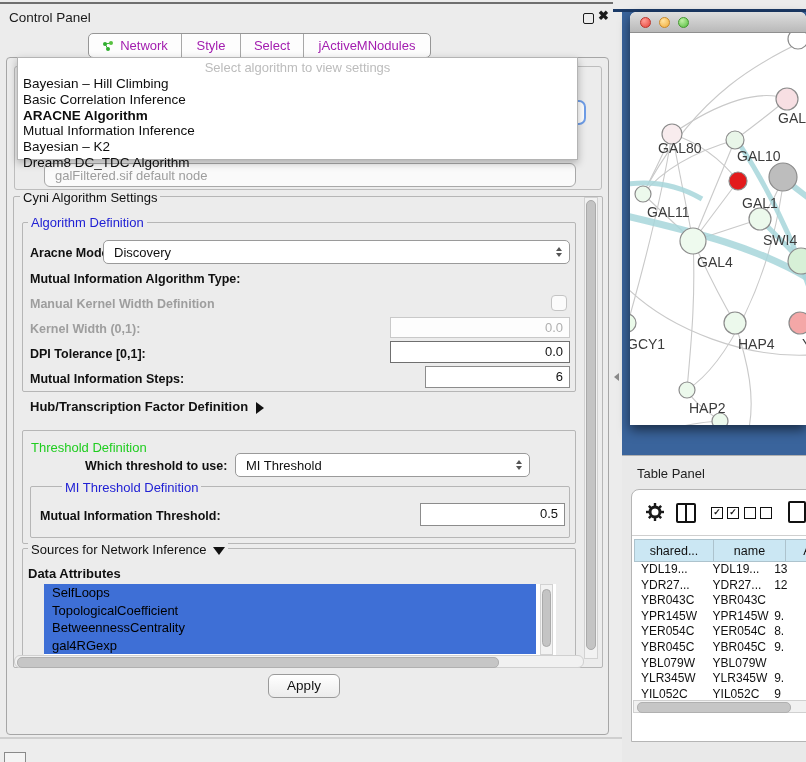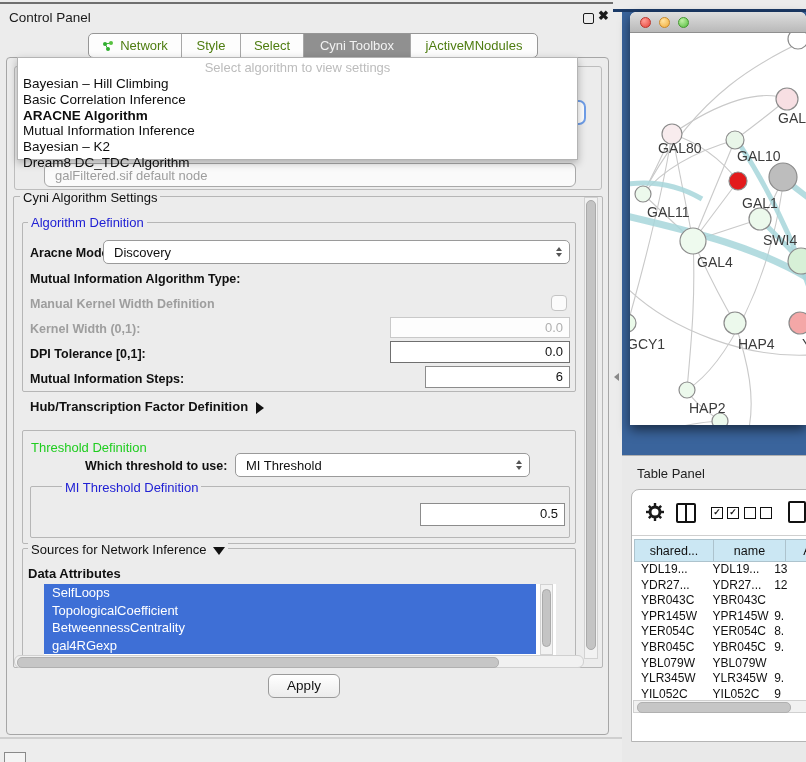--- a/index.html
+++ b/index.html
@@ -7,21 +7,21 @@
        font-family:"Liberation Sans",sans-serif;color:#111;}
   .abs{position:absolute;}
   
   .cp-topline{left:0;top:2px;width:613px;height:2px;background:#6f6f6f;}
   .cp-title{left:9px;top:10px;font-size:13.5px;color:#1a1a1a;}
   .win-sq{left:583px;top:13px;width:9px;height:9px;border:1.7px solid #1a1a1a;border-radius:2px;}
   .win-x{left:598px;top:8px;font-size:13px;font-weight:bold;color:#1a1a1a;}
   .content-box{left:6px;top:57px;width:601px;height:676px;border:1px solid #a6a6a6;border-radius:4px;background:#ececec;}
   
   .seg{display:flex;border:1px solid #969696;border-radius:5px;background:#fdfdfd;overflow:hidden;height:23px;}
-  .seg .tab{display:flex;align-items:center;justify-content:center;font-size:13px;color:#4d7c0f;
+  .seg .tab{display:flex;align-items:center;justify-content:center;font-size:13px;color:#a21caf;
             border-left:1px solid #a8a8a8;white-space:nowrap;}
   .seg .tab:first-child{border-left:none;}
   .seg .tab.sel{background:#909090;color:#f2f2f2;}
   .toptabs{left:88px;top:33px;}
   .bottabs{left:145px;top:706px;}
   .neticon{width:13px;height:12px;margin-right:5px;}
   
   .dropdown{left:17px;top:57px;width:561px;height:103px;background:#ffffff;border:1px solid #b4b4b4;
             box-shadow:0 3px 8px rgba(0,0,0,.28);z-index:30;padding-top:2px;box-sizing:border-box;}
   .dd-prompt{text-align:center;font-size:13px;color:#bcbcbc;height:16px;line-height:15px;}
@@ -47,21 +47,21 @@
          display:flex;align-items:center;box-sizing:border-box;padding-left:10px;}
   .spin{margin-left:auto;margin-right:7px;display:flex;flex-direction:column;gap:2.5px;}
   .spin .up{width:0;height:0;border-left:3.5px solid transparent;border-right:3.5px solid transparent;border-bottom:4.5px solid #555;}
   .spin .dn{width:0;height:0;border-left:3.5px solid transparent;border-right:3.5px solid transparent;border-top:4.5px solid #555;}
   .chk{position:absolute;width:14px;height:14px;border:1px solid #c4c4c4;border-radius:4px;background:#fbfbfb;}
   .tri-r{display:inline-block;width:0;height:0;border-top:6px solid transparent;border-bottom:6px solid transparent;
          border-left:8px solid #111;margin-left:8px;vertical-align:middle;}
   .tri-d{display:inline-block;width:0;height:0;border-left:6px solid transparent;border-right:6px solid transparent;
          border-top:8px solid #111;margin-left:6px;vertical-align:middle;}
   .attr-list{left:44px;top:584px;width:512px;height:71px;overflow:hidden;background:#fff;}
-  .attr-item{background:#3e6fd6;color:#ffffff;font-size:13px;line-height:17.6px;padding-left:8px;width:484px;}
+  .attr-item{background:#3e6fd6;color:#000000;font-size:13px;line-height:17.6px;padding-left:8px;width:484px;}
   .vscroll{position:absolute;background:#f2f2f2;border:1px solid #d2d2d2;box-sizing:border-box;}
   .vthumb{position:absolute;background:#c4c4c4;border:1px solid #aaa;border-radius:5px;box-sizing:border-box;}
   .apply{left:268px;top:674px;width:70px;height:22px;border:1px solid #9a9a9a;border-radius:6px;
          background:linear-gradient(#ffffff,#ececec);font-size:13.5px;text-align:center;line-height:21px;}
   .hubrow{left:30px;top:399px;font-size:13px;font-weight:bold;}
   
   .strip-line{left:0;top:737px;width:806px;height:2px;background:#cfcfcf;}
   .strip{left:0;top:739px;width:806px;height:23px;background:#ededed;}
   .mini-icon{left:4px;top:752px;width:20px;height:12px;border:1.6px solid #8a8a8a;background:#f4f4f4;}
   .desk-top{left:613px;top:0;width:193px;height:9px;background:#ececec;}
@@ -123,23 +123,20 @@
         <circle cx="6" cy="9" r="2" fill="#2fae2f"></circle>
       </svg>
       <span>Network</span>
     </div>
     <div class="tab" style="width:58px;">
       <span>Style</span>
     </div>
     <div class="tab" style="width:62px;">
       <span>Select</span>
     </div>
-    <div class="tab sel" style="width:106px;">
-      <span>Cyni Toolbox</span>
-    </div>
     <div class="tab" style="width:126px;">
       <span>jActiveMNodules</span>
     </div>
   </div>
 
   <div class="abs ghost-group"></div>
   <div class="abs ghost-combo-ring">
     <div class="spin" style="position:absolute;right:5px;top:6px;">
       <div class="up"></div>
         <div class="dn"></div>
@@ -200,20 +197,21 @@
   <div class="combo" style="left:235px;top:453px;width:295px;height:24px;">
     <span>MI Threshold</span>
     <span class="spin">
         <span class="up"></span>
         <span class="dn"></span>
       </span>
   </div>
 
   <div class="abs group" style="left:30px;top:486px;width:538px;height:50px;"></div>
   <div class="gtitle blue" style="left:38px;top:480px;margin-left:24px;">MI Threshold Definition</div>
+  <div class="lbl" style="left:40px;top:509px;">Mutual Information Threshold:</div>
   <div class="field" style="left:420px;top:503px;width:145px;height:23px;">0.5</div>
 
   <div class="abs group" style="left:22px;top:548px;width:552px;height:115px;"></div>
   <div class="gtitle" style="left:28px;top:542px;">
     <span>Sources for Network Inference</span><span class="tri-d"></span>
   </div>
   <div class="lbl" style="left:28px;top:566px;font-size:13px;">Data Attributes</div>
   <div class="abs attr-list">
       <div class="attr-item">SelfLoops</div>
       <div class="attr-item">TopologicalCoefficient</div>

